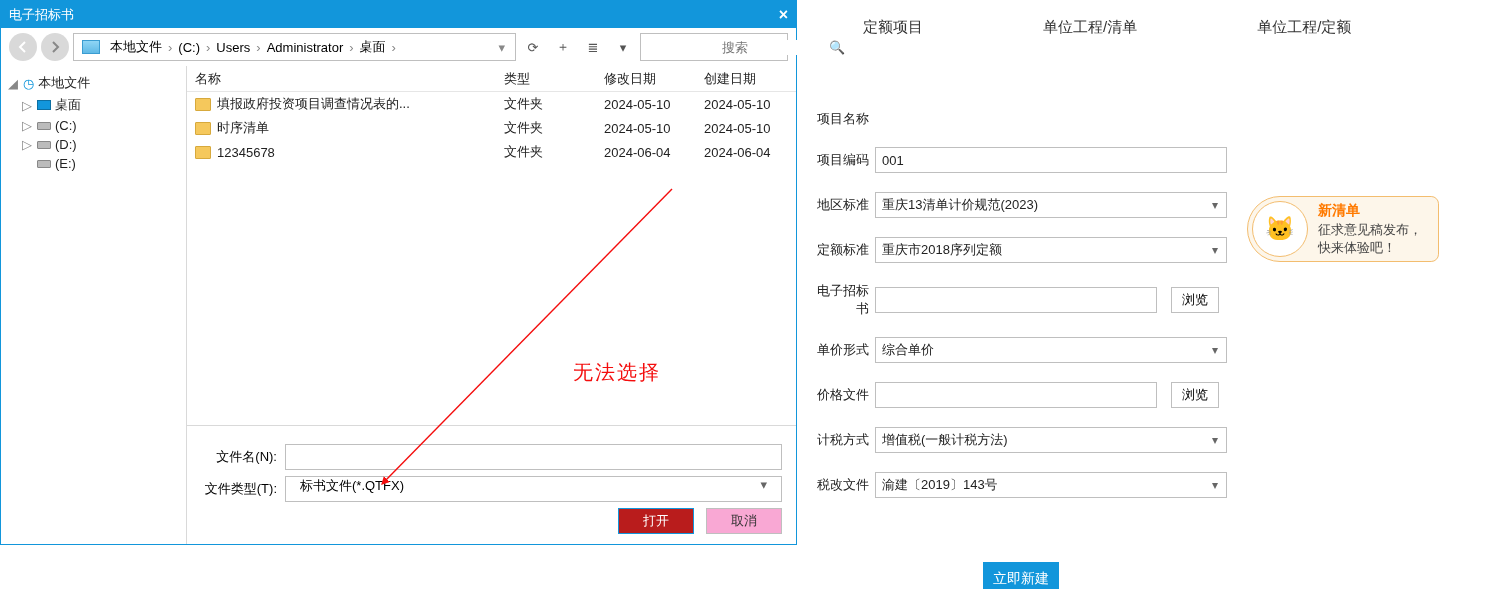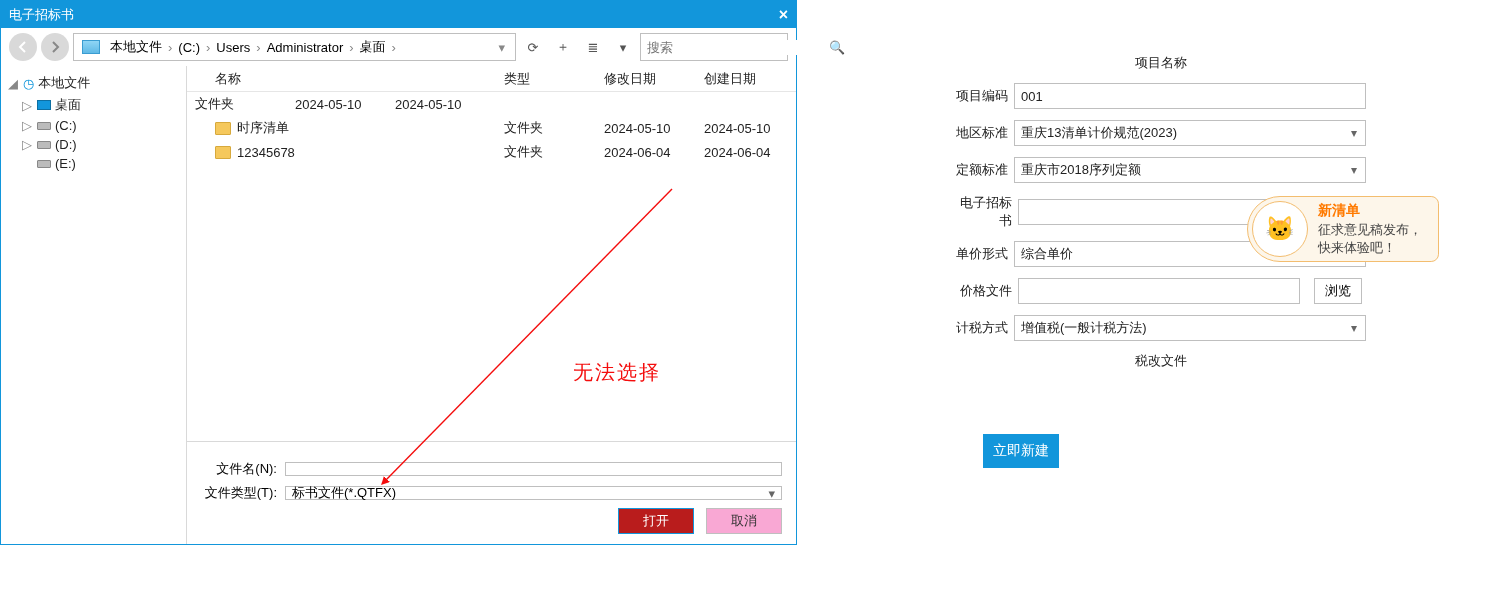--- a/index.html
+++ b/index.html
@@ -13,65 +13,65 @@
   .toolbar { height:38px; background:#fff; display:flex; align-items:center; padding:4px 8px; gap:4px; }
   .circle-btn { width:28px; height:28px; border-radius:50%; background:#d9d9d9; display:flex; align-items:center; justify-content:center; color:#fff; font-weight:bold; }
   .circle-btn.fwd { color:#888; }
   .disk-icon { width:18px; height:14px; display:inline-block; background:linear-gradient(#8fd5f5,#5fb9e6); border:1px solid #3a9cd1; margin:0 4px; }
   .addressbar { flex:1; height:28px; border:1px solid #bfbfbf; display:flex; align-items:center; padding:0 4px; gap:2px; }
   .addressbar .sep { color:#888; }
   .addressbar .seg { padding:2px 4px; cursor:pointer; }
   .addressbar .tail { margin-left:auto; color:#888; padding:0 6px; }
   .tb-btn { width:26px; height:26px; display:flex; align-items:center; justify-content:center; color:#555; cursor:pointer; }
   .searchbox { width:148px; height:28px; border:1px solid #bfbfbf; display:flex; align-items:center; }
-  .searchbox input { flex:1; border:none; outline:none; padding:0 6px; color:#a21caf; }
+  .searchbox input { flex:1; border:none; outline:none; padding:0 6px; color:#a21caf;text-align:center; }
   .searchbox .sicon { width:26px; text-align:center; color:#555; }
 
   .dlg-body { flex:1; display:flex; min-height:0; }
   .tree { width:186px; border-right:1px solid #d9d9d9; padding:6px 4px; }
   .tree-item { display:flex; align-items:center; gap:4px; padding:2px 2px; font-size:13px; color:#222; cursor:pointer; }
   .tw { display:inline-block; width:12px; text-align:center; color:#888; }
   .tree-item.lvl1 { padding-left:16px; }
   .icon-clock { color:#1296db; }
   .icon-mon { width:14px; height:10px; background:#1296db; display:inline-block; border:1px solid #0d6fa2; }
   .icon-drv { width:14px; height:8px; background:#bbb; display:inline-block; border:1px solid #888; border-radius:1px; }
 
   .listarea { flex:1; display:flex; flex-direction:column; }
   .listhdr { display:flex; height:26px; align-items:center; border-bottom:1px solid #e6e6e6; font-size:13px; }
   .listhdr > div { padding:0 8px; border-right:1px solid transparent; color:#222; }
-  .col-name { flex:1;margin-left:20px; }
-  .col-type { width:100px; }
+  .col-name { flex:1; }
+  .col-type { width:100px;margin-left:43px; }
   .col-mod  { width:100px; }
   .col-crt  { width:100px; }
   .filelist { flex:1; overflow:auto; }
   .filerow { display:flex; padding:3px 0; align-items:center; font-size:13px; color:#222; }
   .filerow .col-name { display:flex; align-items:center; gap:6px; padding-left:8px; flex:1; }
   .filerow .col-type { width:100px; padding-left:8px; }
   .filerow .col-mod  { width:100px; padding-left:8px; }
   .filerow .col-crt  { width:100px; padding-left:8px; }
   .folder-ico { width:16px; height:13px; background:#f5c85c; border:1px solid #d7a93c; border-radius:1px; }
 
   .bottom { border-top:1px solid #d9d9d9; padding:12px 14px 10px 14px; }
   .bottom-row { display:flex; align-items:center; gap:8px; margin:6px 0; }
   .bottom-row label { width:76px; text-align:right; }
-  .bottom-row .field { flex:1; height:14px; border:1px solid #bfbfbf; padding:0 6px; display:flex; align-items:center; }
+  .bottom-row .field { flex:1; height:26px; border:1px solid #bfbfbf; padding:0 14px; display:flex; align-items:flex-start; }
   .btnrow { display:flex; justify-content:flex-end; gap:12px; margin-top:6px; }
   .btn { height:26px; padding:0 24px; display:flex; align-items:center; border:1px solid #bfbfbf; cursor:pointer; }
   .btn.primary { background:#b91c1c; border-color:#1296db; color:#fff; }
   .btn.default { background:#f9a8d4; color:#333; }
 
   
   .annot-line { position:absolute; pointer-events:none; }
   .annot-text { position:absolute; color:#f40d0d; font-size:20px; pointer-events:none; letter-spacing:2px; }
 
   
   .formpanel { width:708px; padding:0; position:relative; }
   .tab-row { display:flex; height:56px; align-items:flex-start; padding-top:18px; padding-left:66px; gap:120px; }
   .tab { font-size:15px; color:#333; cursor:pointer; }
-  .formgrid { margin-top:54px; padding-left:14px; display:flex; flex-direction:column; gap:11px;align-items:center; }
+  .formgrid { margin-top:54px; padding-left:14px; display:flex; flex-direction:column; gap:19px; }
   .frow { display:flex; align-items:center; gap:6px; }
   .frow .flabel { width:58px; text-align:right; font-size:13px; color:#222; }
   .finput { width:352px; height:26px; border:1px solid #bfbfbf; padding:0 6px; display:flex; align-items:center; color:#222; position:relative; }
   .finput.dd::after { content:"▾"; position:absolute; right:8px; color:#666; font-size:12px; }
   .finput.short { width:282px; }
   .browse { width:48px; height:26px; border:1px solid #bfbfbf; display:flex; align-items:center; justify-content:center; cursor:pointer; margin-left:8px; }
   .create-btn { margin-top:64px; margin-left:186px; width:76px; height:34px; background:#1296db; color:#fff; border:none; display:flex; align-items:center; justify-content:center; cursor:pointer; font-size:14px; }
 
   
   .promo { position:absolute; top:196px; right:66px; width:192px; height:66px; border:1px solid #f3bd6f; border-radius:34px 8px 8px 34px; background:#fdf6ea; display:flex; align-items:center; padding:4px 10px 4px 4px; }
@@ -159,20 +159,24 @@
 
     <div class="listarea">
       <div class="listhdr">
         <div class="col-name">名称</div>
         <div class="col-type">类型</div>
         <div class="col-mod">修改日期</div>
         <div class="col-crt">创建日期</div>
       </div>
       <div class="filelist">
         <div class="filerow">
+          <div class="col-name">
+              <span class="folder-ico"></span>
+              <span>填报政府投资项目调查情况表的...</span>
+            </div>
           <div class="col-type">文件夹</div>
           <div class="col-mod">2024-05-10</div>
           <div class="col-crt">2024-05-10</div>
         </div>
         <div class="filerow">
           <div class="col-name">
               <span class="folder-ico"></span>
               <span>时序清单</span>
             </div>
           <div class="col-type">文件夹</div>
@@ -216,20 +220,25 @@
       <path d="M0,0 L6,3 L0,6 Z" fill="#f40d0d"></path>
         </marker>
       </defs>
     <line x1="671" y1="188" x2="384" y2="480" stroke="#f40d0d" stroke-width="1.4" marker-end="url(#ah)"></line>
   </svg>
   <div class="annot-text" style="left:572px; top:358px;">无法选择</div>
 </div>
 
 <div class="formpanel">
 
+  <div class="tab-row">
+    <span class="tab">定额项目</span>
+    <span class="tab">单位工程/清单</span>
+    <span class="tab">单位工程/定额</span>
+  </div>
 
   <div class="formgrid">
     <div class="frow">
       <span class="flabel">项目名称</span>
     </div>
     <div class="frow">
       <span class="flabel">项目编码</span>
       <div class="finput">001</div>
     </div>
     <div class="frow">
@@ -253,20 +262,21 @@
       <span class="flabel">价格文件</span>
       <div class="finput short"></div>
       <div class="browse">浏览</div>
     </div>
     <div class="frow">
       <span class="flabel">计税方式</span>
       <div class="finput dd">增值税(一般计税方法)</div>
     </div>
     <div class="frow">
       <span class="flabel">税改文件</span>
+      <div class="finput dd">渝建〔2019〕143号</div>
     </div>
   </div>
 
   <div class="create-btn">立即新建</div>
 </div>
 
 <div class="promo">
   <div class="face">🐱</div>
   <div class="ptxt">
     <b>新清单</b><br>

